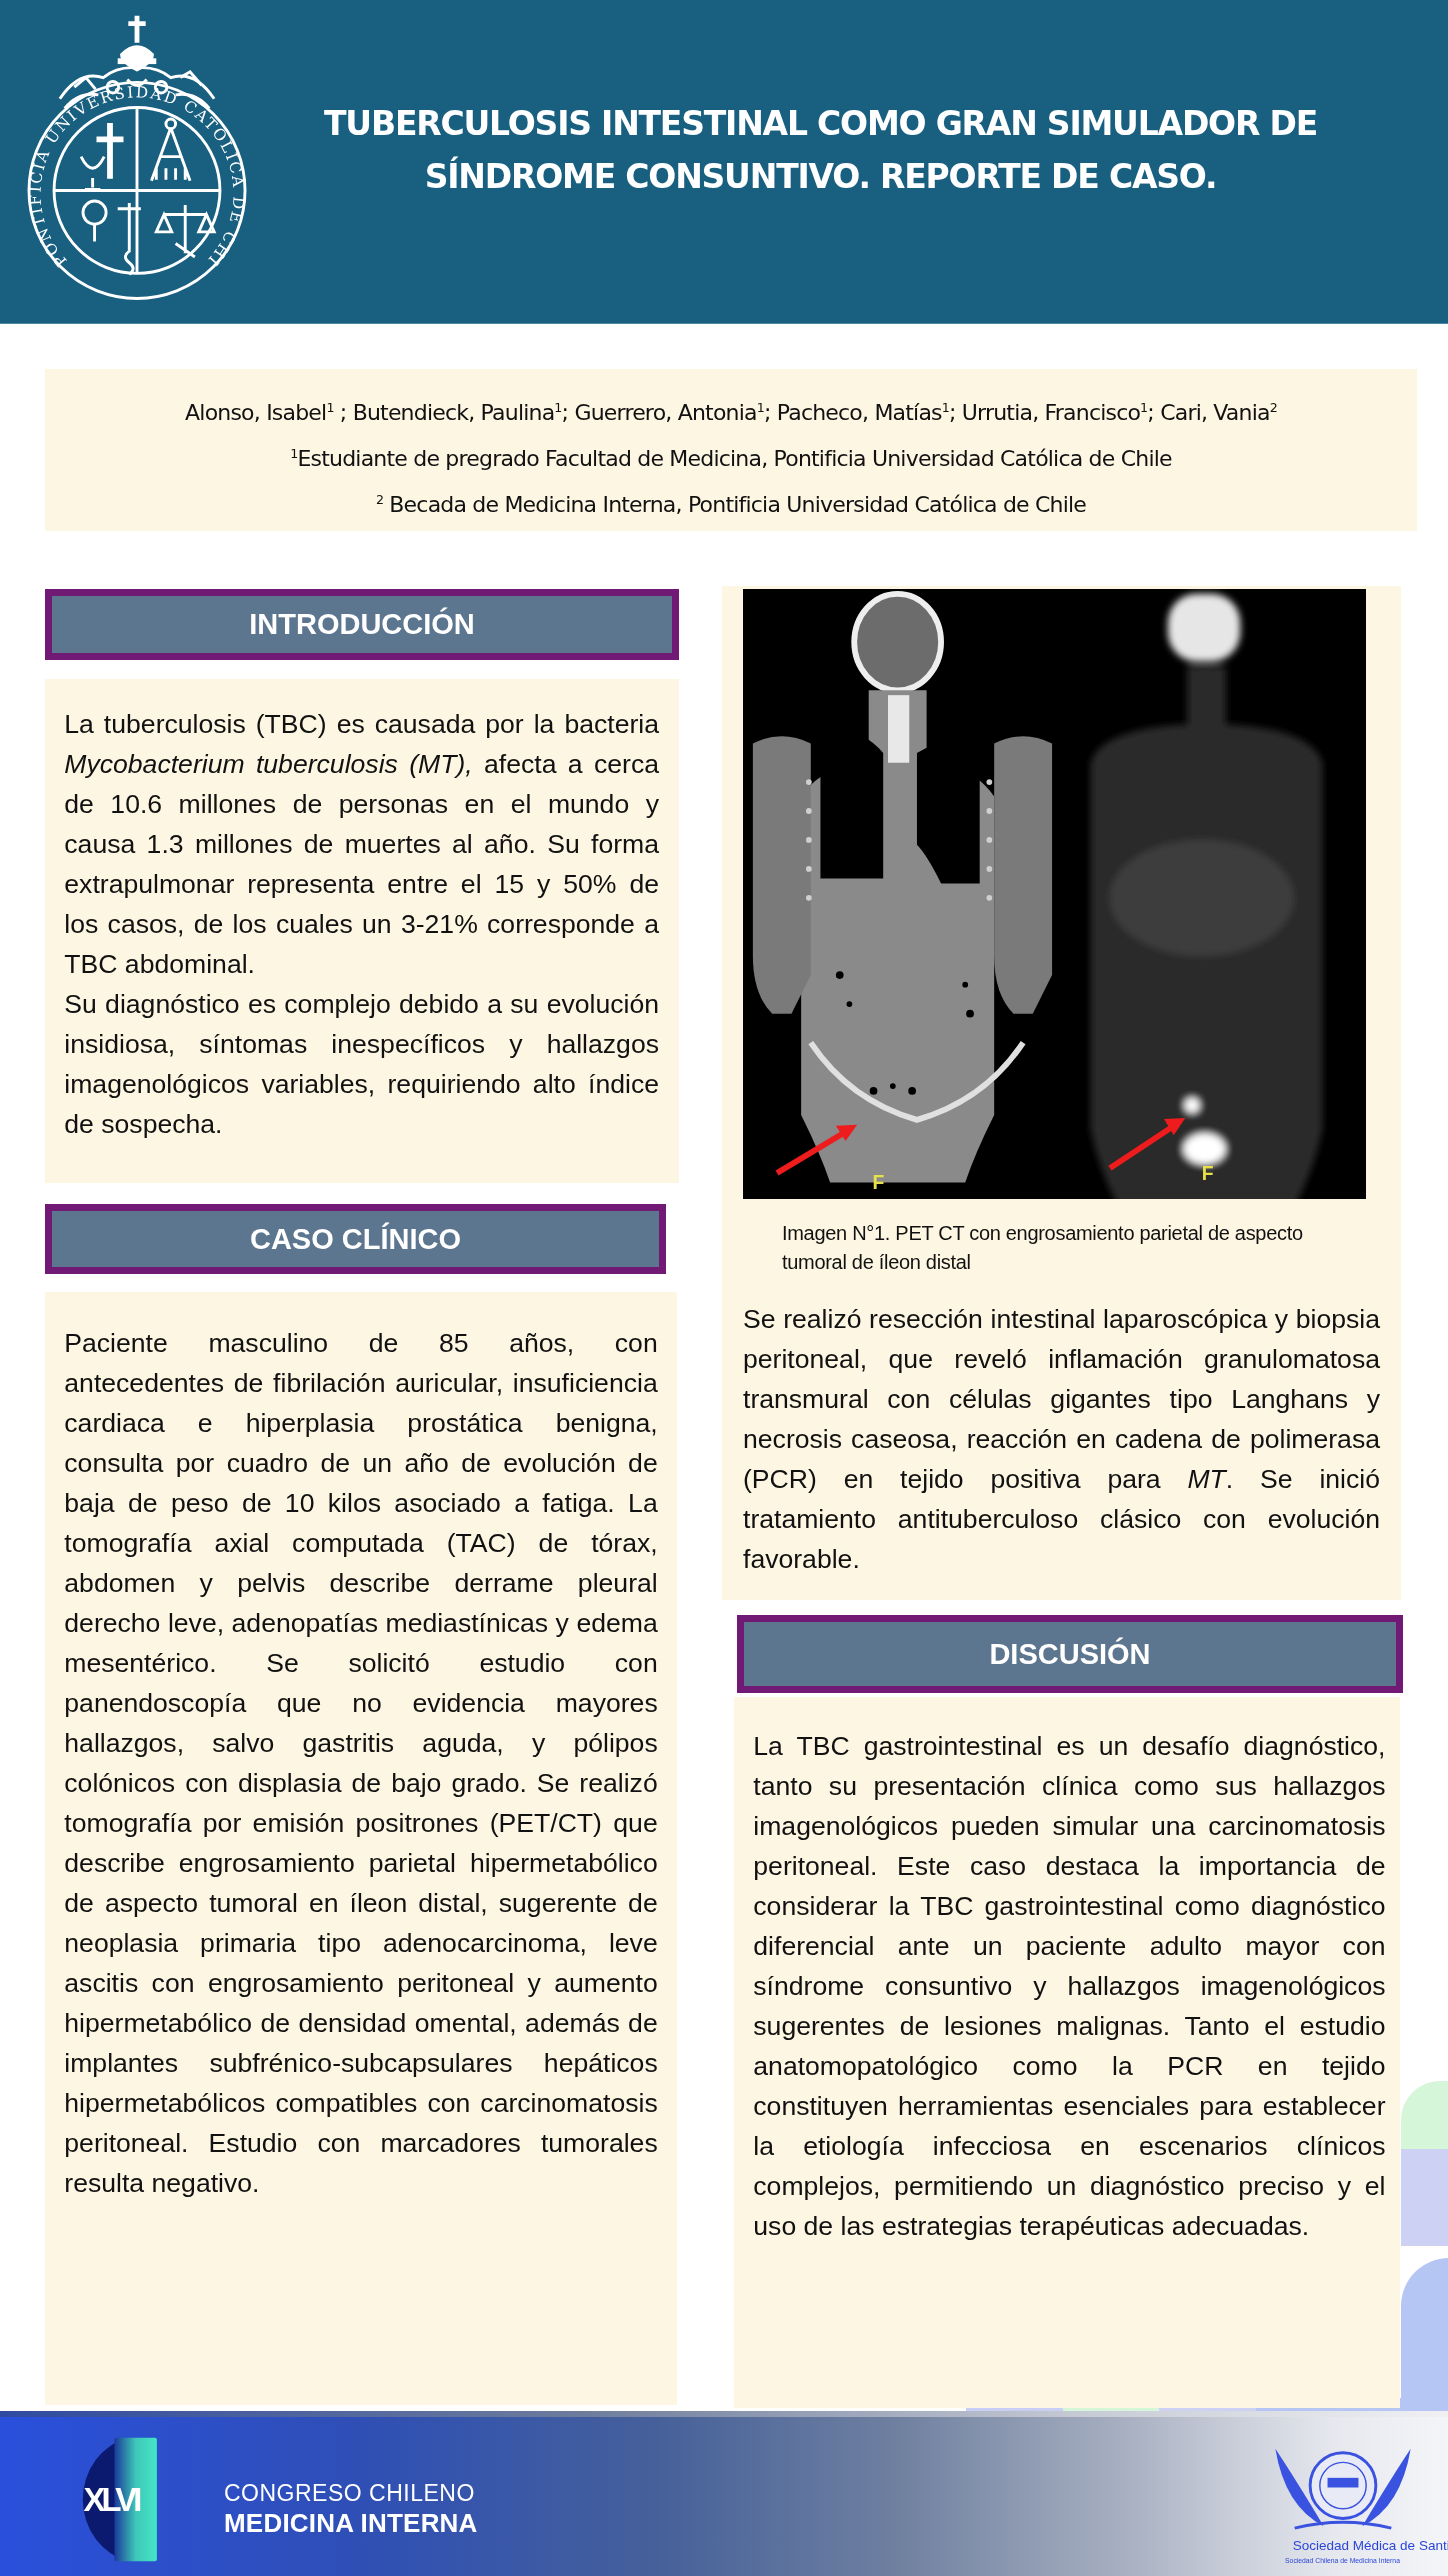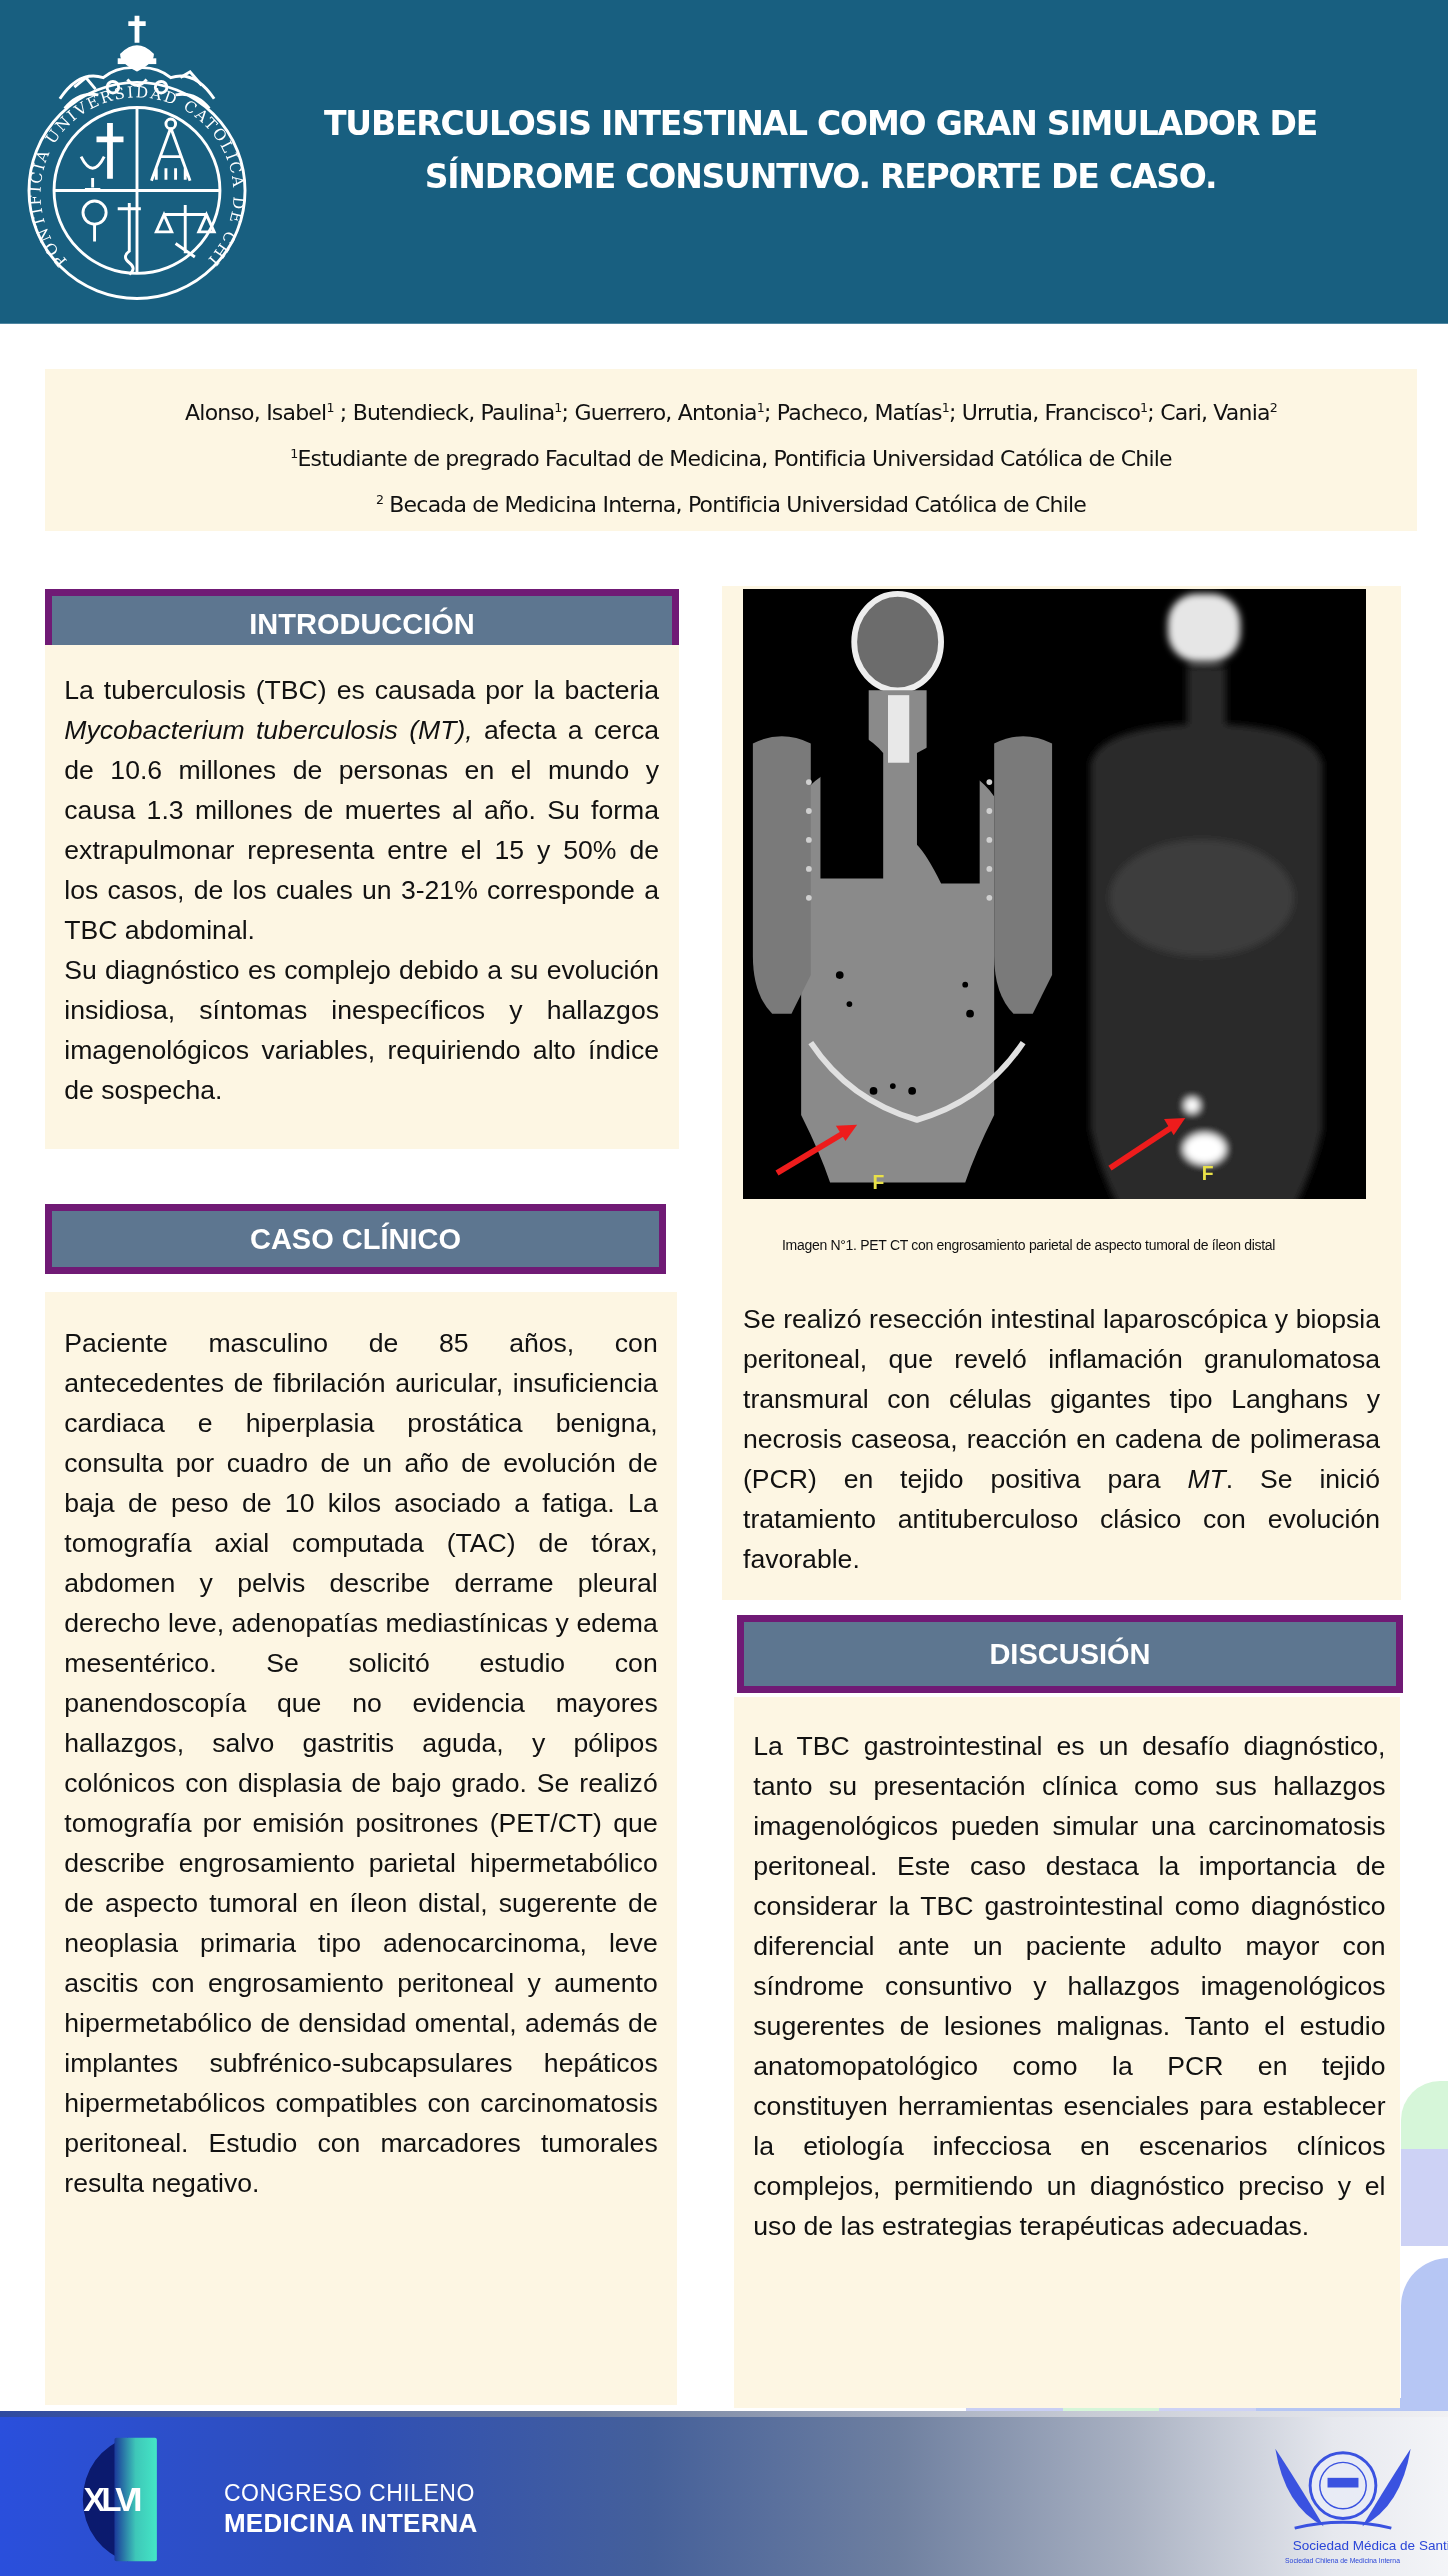--- a/index.html
+++ b/index.html
@@ -23,28 +23,28 @@
   .author-line { display:block; }
 
   
   .sec-head { background:#5d7690; color:#fff; font-weight:bold; font-size:29px; text-align:center;
               display:flex; align-items:center; justify-content:center; border:7px solid #701a75; }
   .panel { background:#fdf6e3; }
   .body-text { font-size:26.6px; line-height:40px; text-align:justify; }
   .body-text p { margin:0; }
 
   #intro-head { left:45px; top:589px; width:634px; height:71px; }
-  #intro-body { left:45px; top:645px; width:634px; height:504px; padding:25px 20px 0 19.3px; }
+  #intro-body { left:45px; top:679px; width:634px; height:504px; padding:25px 20px 0 19.3px; }
 
   #caso-head { left:45px; top:1204px; width:621px; height:70px; }
   #caso-body { left:45px; top:1292px; width:632px; height:1113px; padding:31px 19.3px 0 19.3px; }
 
   #img-panel { left:722px; top:586px; width:679px; height:1014px; }
   #pet-image { left:743px; top:589px; width:623px; height:610px; background:#000; overflow:hidden; }
-  #caption { left:782px; top:1219px; width:580px; font-size:14px; line-height:29px; letter-spacing:-0.3px;margin-top:12px; }
+  #caption { left:782px; top:1219px; width:580px; font-size:20px; line-height:29px; letter-spacing:-0.3px; }
   #result-text { left:743px; top:1299px; width:637px; padding:0; }
 
   #disc-head { left:737px; top:1615px; width:666px; height:78px; }
   #disc-body { left:734px; top:1697px; width:666px; height:711px; padding:29px 14.5px 0 19.3px; }
 
   
   .deco { position:absolute; }
 
   
   #footer { left:0; top:2417px; width:1449px; height:159px;

